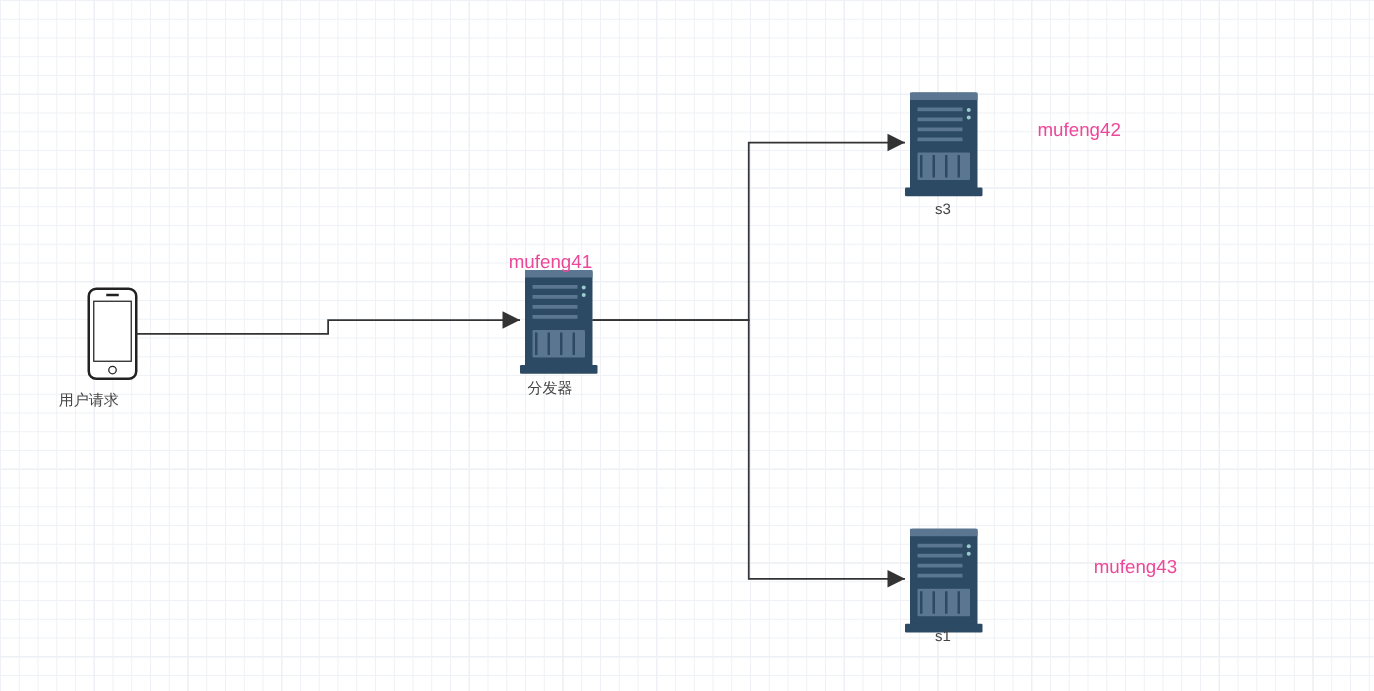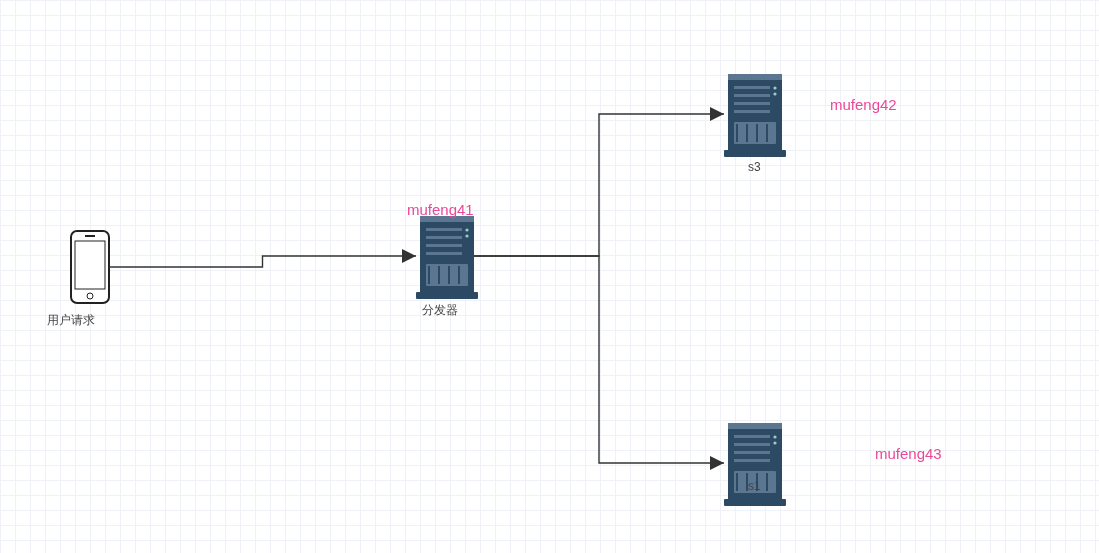--- a/index.html
+++ b/index.html
@@ -119,14 +119,14 @@
 
   <div class="label" style="left:47px; top:312px;">用户请求</div>
 
   <div class="title" style="left:407px; top:175px;margin-top:26px;">mufeng41</div>
   <div class="label" style="left:422px; top:302px;">分发器</div>
 
   <div class="title" style="left:830px; top:96px;">mufeng42</div>
   <div class="label" style="left:748px; top:160px;">s3</div>
 
   <div class="title" style="left:839px; top:445px;margin-left:36px;">mufeng43</div>
-  <div class="label" style="left:748px; top:479px;">s1</div>
+  <div class="label" style="left:748px; top:502px;">s1</div>
 </div>
 
 </body></html>

